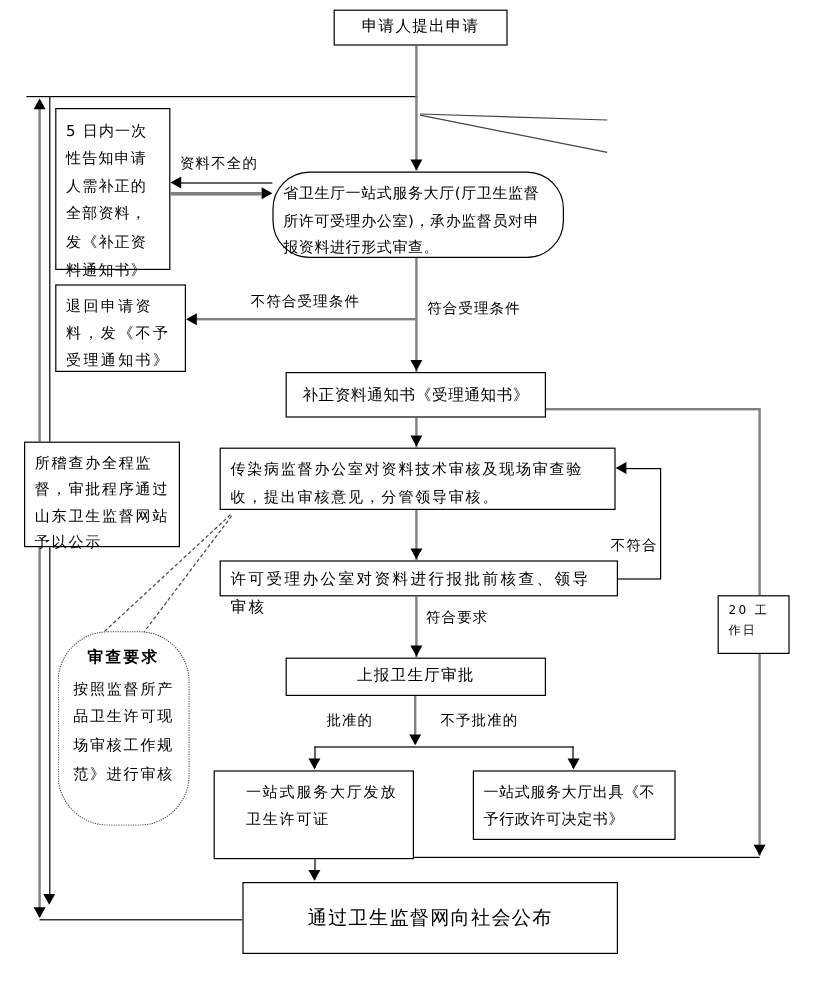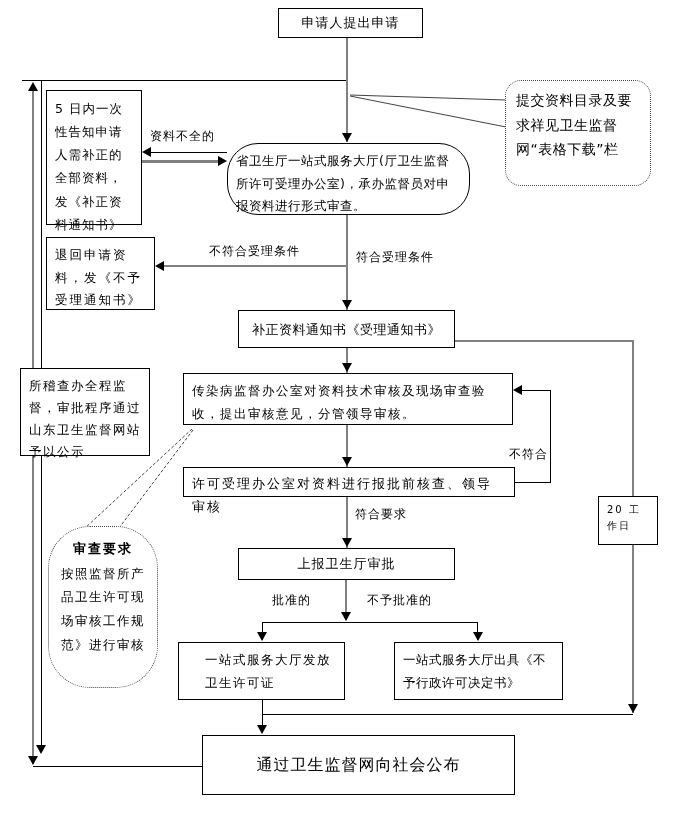--- a/index.html
+++ b/index.html
@@ -27,21 +27,21 @@
   
   #box-applicant{left:278px;top:8px;width:145px;height:30px;font-size:13px;letter-spacing:1px;}
   #box-notify{left:46px;top:90px;width:96px;height:135px;line-height:1.85;letter-spacing:1px;}
   #box-main-office{left:227px;top:143px;width:243px;height:72px;letter-spacing:0.5px;border-radius:31px;}
   #box-return{left:46px;top:237px;width:109px;height:73px;letter-spacing:2px;}
   #box-accept{left:238px;top:310px;width:217px;height:38px;align-items:flex-start;padding-top:7px;font-size:13px;letter-spacing:0.5px;}
   #box-supervise{left:20px;top:368px;width:130px;height:88px;letter-spacing:1.5px;line-height:1.75;}
   #box-tech{left:183px;top:373px;width:330px;height:52px;letter-spacing:1.5px;}
   #box-precheck{left:183px;top:467px;width:332px;height:30px;font-size:13px;letter-spacing:2px;padding-top:4px;}
   #box-report{left:238px;top:548px;width:217px;height:32px;font-size:13px;letter-spacing:1px;}
-  #box-issue{left:178px;top:642px;width:167px;height:58px;letter-spacing:1.5px;padding-left:26px;}
+  #box-issue{left:178px;top:642px;width:167px;height:74px;letter-spacing:1.5px;padding-left:26px;}
   #box-deny{left:394px;top:642px;width:169px;height:58px;letter-spacing:0.5px;}
   #box-publish{left:202px;top:735px;width:313px;height:60px;font-size:16px;letter-spacing:1px;}
   #box-workday{left:598px;top:496px;width:60px;height:49px;font-size:10px;line-height:1.6;padding:5px 8px;letter-spacing:2px;}
 
   
   #lbl-incomplete{left:150px;top:128px;}
   #lbl-notaccept{left:196px;top:243px;margin-left:13px;}
   #lbl-acceptok{left:356px;top:249px;}
   #lbl-notpass{left:509px;top:446px;}
   #lbl-pass{left:355px;top:506px;}
@@ -116,21 +116,20 @@
   <div class="box center" id="box-accept">补正资料通知书《受理通知书》</div>
   <div class="box" id="box-supervise">所稽查办全程监督，审批程序通过山东卫生监督网站予以公示</div>
   <div class="box" id="box-precheck">许可受理办公室对资料进行报批前核查、领导审核</div>
   <div class="box" id="box-tech">传染病监督办公室对资料技术审核及现场审查验收，提出审核意见，分管领导审核。</div>
   <div class="box center" id="box-report">上报卫生厅审批</div>
   <div class="box" id="box-issue">一站式服务大厅发放卫生许可证</div>
   <div class="box" id="box-deny">一站式服务大厅出具《不予行政许可决定书》</div>
   <div class="box center" id="box-publish">通过卫生监督网向社会公布</div>
   <div class="box" id="box-workday">20 工作日</div>
 
-  <div class="callout" id="callout-submit">提交资料目录及要求祥见卫生监督网“表格下载”栏</div>
   <div class="callout" id="callout-review">
     <div class="title">审查要求</div>
     <div>按照监督所产品卫生许可现场审核工作规范》进行审核</div>
   </div>
 
   <div class="lbl" id="lbl-incomplete">资料不全的</div>
   <div class="lbl" id="lbl-notaccept">不符合受理条件</div>
   <div class="lbl" id="lbl-acceptok">符合受理条件</div>
   <div class="lbl" id="lbl-notpass">不符合</div>
   <div class="lbl" id="lbl-pass">符合要求</div>

